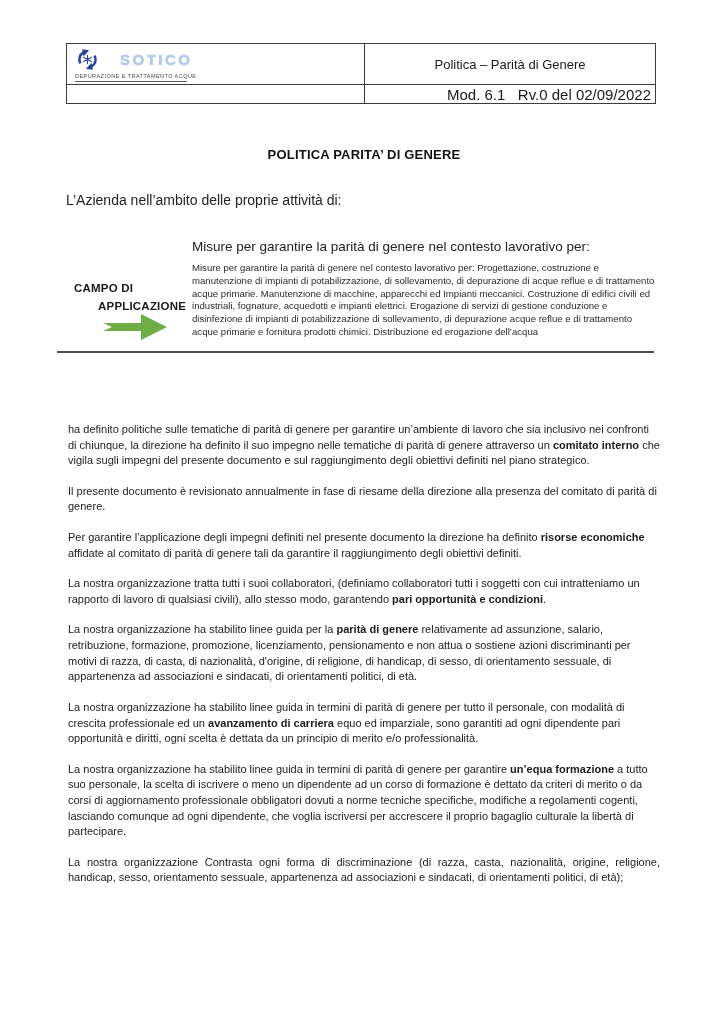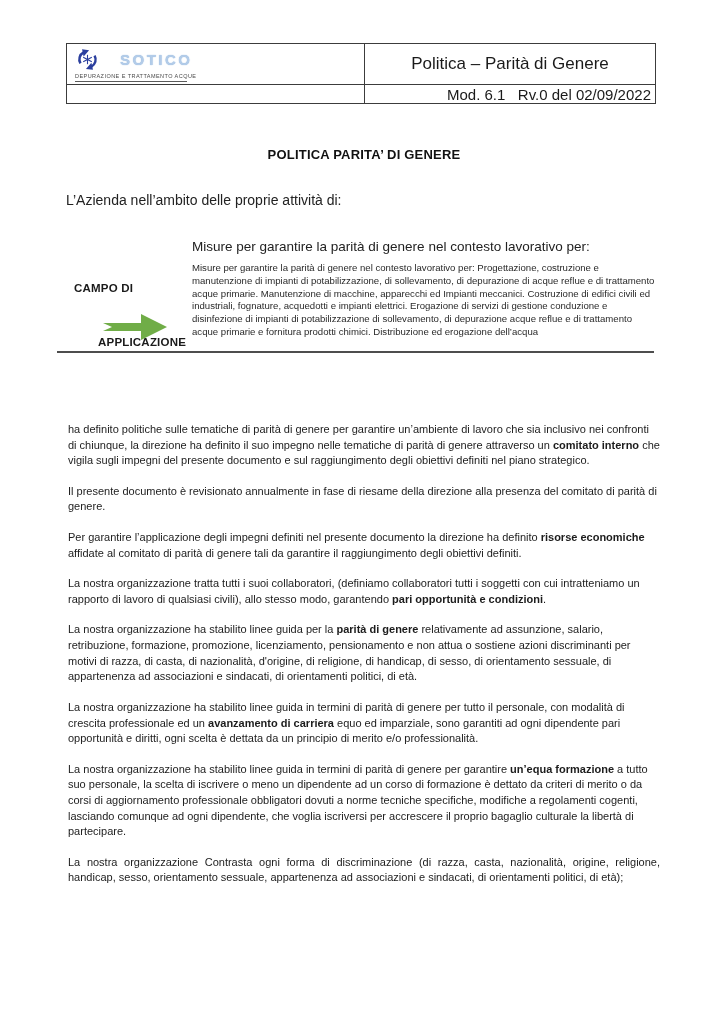--- a/index.html
+++ b/index.html
@@ -37,21 +37,21 @@
   .tagline {
     margin-top: 1px;
     font-size: 5.5px; letter-spacing: 0.45px; color: #4a4a4a;
     border-bottom: 1px solid #5a5a5a;
     padding-bottom: 1.5px;
     width: 112px;
     white-space: nowrap;
   }
   .cell-title {
     display: flex; align-items: center; justify-content: center;
-    font-size: 17px; color: #1a1a1a;
+    font-size: 13px; color: #1a1a1a;
   }
   .cell-ref {
     display: flex; align-items: center; justify-content: flex-end;
     padding-right: 4px;
     font-size: 15px; color: #1a1a1a;
     white-space: pre;
   }
 
   
   .doc-title {
@@ -63,21 +63,21 @@
     position: absolute; left: 66px; top: 192px;
     font-size: 14px; color: #222;
   }
 
   
   .scope-label {
     position: absolute; left: 74px; top: 279px;
     font-size: 11.5px; font-weight: bold; color: #1a1a1a;
     line-height: 1.6; letter-spacing: 0.2px;
   }
-  .scope-label .l2 { padding-left: 24px; margin-top: 36px; }
+  .scope-label .l2 { padding-left: 24px; }
   .scope-arrow { position: absolute; left: 103px; top: 310px; }
   .scope-text {
     position: absolute; left: 192px; top: 239px; width: 466px;
   }
   .scope-heading {
     font-size: 13.5px; color: #222; line-height: 1.25; margin: 0 0 6px 0;
   }
   .scope-body {
     font-size: 9.6px; line-height: 1.34; color: #2a2a2a; margin: 0;
   }

